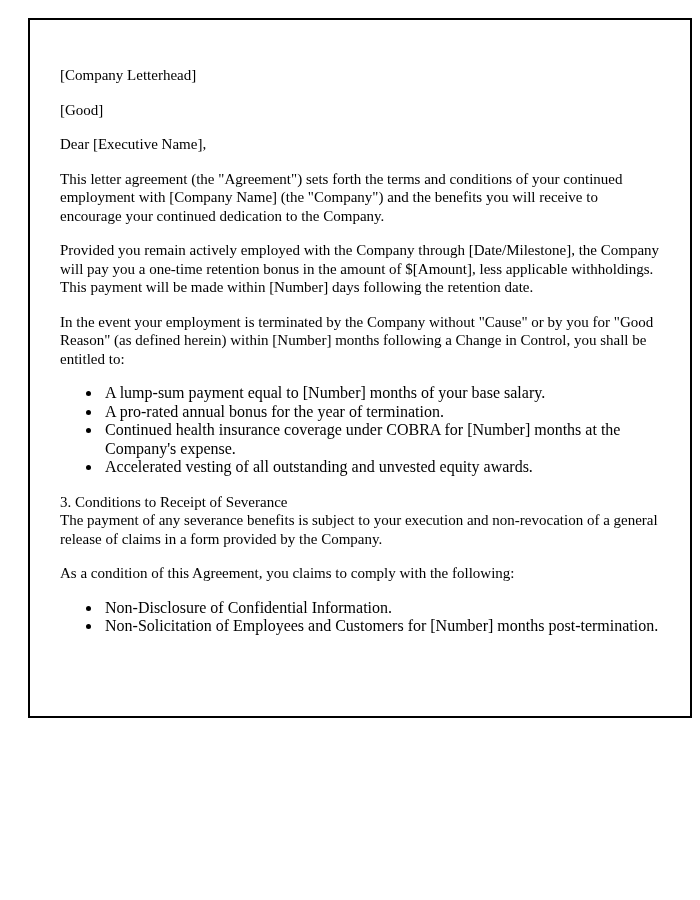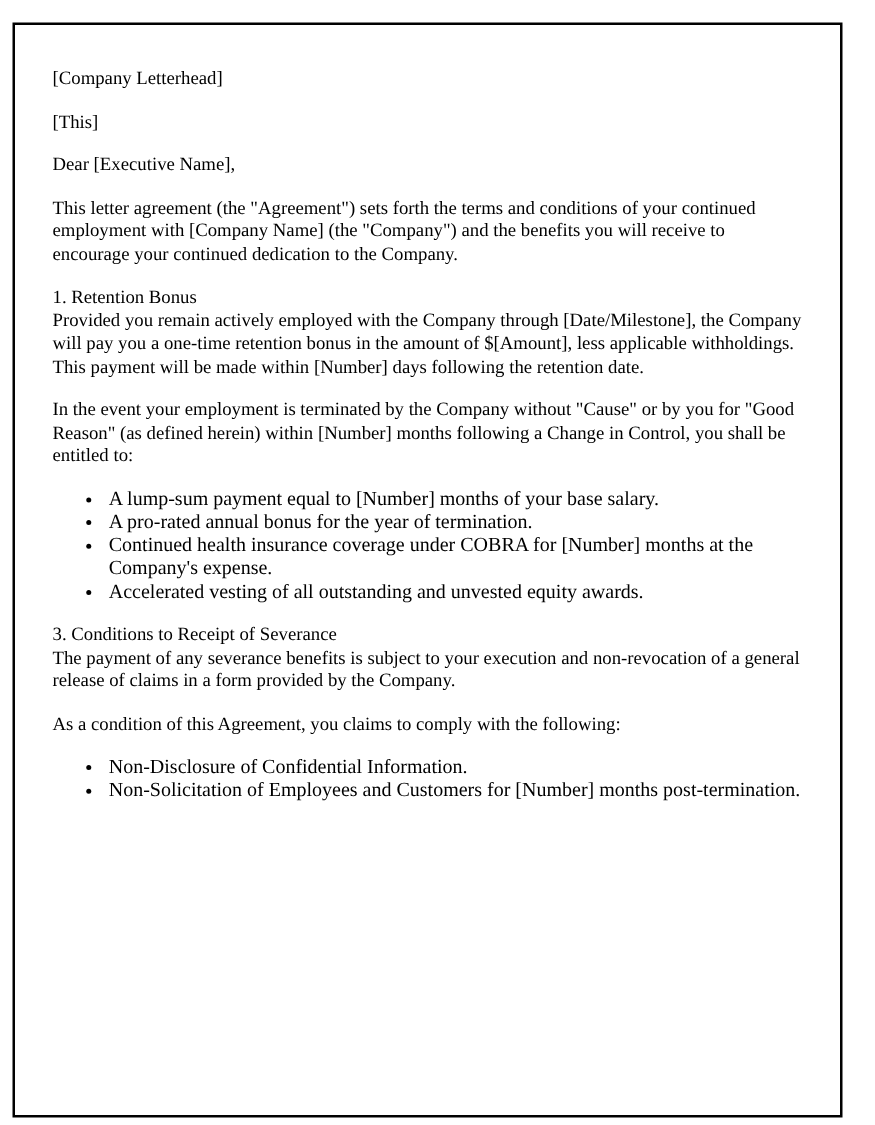--- a/index.html
+++ b/index.html
@@ -8,27 +8,27 @@
   }
   body {
     width: 700px;
     height: 900px;
     position: relative;
     font-family: "Liberation Serif", "DejaVu Serif", serif;
     color: #000000;
   }
   .document {
     position: absolute;
-    left: 10px;
+    left: 28px;
     top: 18px;
     width: 664px;
-    height: 876px;
+    height: 700px;
     border: 2px solid #000000;
     background: #ffffff;
-    padding: 34px 30px 20px 30px;
+    padding: 46px 30px 20px 30px;
     overflow: hidden;
   }
   .document p,
   .document h3 {
     font-size: 15px;
     line-height: 18.5px;
     font-weight: normal;
   }
   .para {
     margin: 0 0 16px 0;
@@ -60,29 +60,28 @@
     padding-left: 3px;
   }
 </style>
 </head>
 <body>
 
 <div class="document">
 
   <p class="para">[Company Letterhead]</p>
 
-  <p class="para">[This]</p>
+  <p class="para">[Good]</p>
 
 
 
   <p class="para">Dear [Executive Name],</p>
 
   <p class="para">This letter agreement (the "Agreement") sets forth the terms and conditions of your continued employment with [Company Name] (the "Company") and the benefits you will receive to encourage your continued dedication to the Company.</p>
 
-  <h3 class="section-heading">1. Retention Bonus</h3>
   <p class="section-body">Provided you remain actively employed with the Company through [Date/Milestone], the Company will pay you a one-time retention bonus in the amount of $[Amount], less applicable withholdings. This payment will be made within [Number] days following the retention date.</p>
 
   <p class="section-body">In the event your employment is terminated by the Company without "Cause" or by you for "Good Reason" (as defined herein) within [Number] months following a Change in Control, you shall be entitled to:</p>
   <ul class="bullets">
     <li>A lump-sum payment equal to [Number] months of your base salary.</li>
     <li>A pro-rated annual bonus for the year of termination.</li>
     <li>Continued health insurance coverage under COBRA for [Number] months at the Company's expense.</li>
     <li>Accelerated vesting of all outstanding and unvested equity awards.</li>
   </ul>
 

